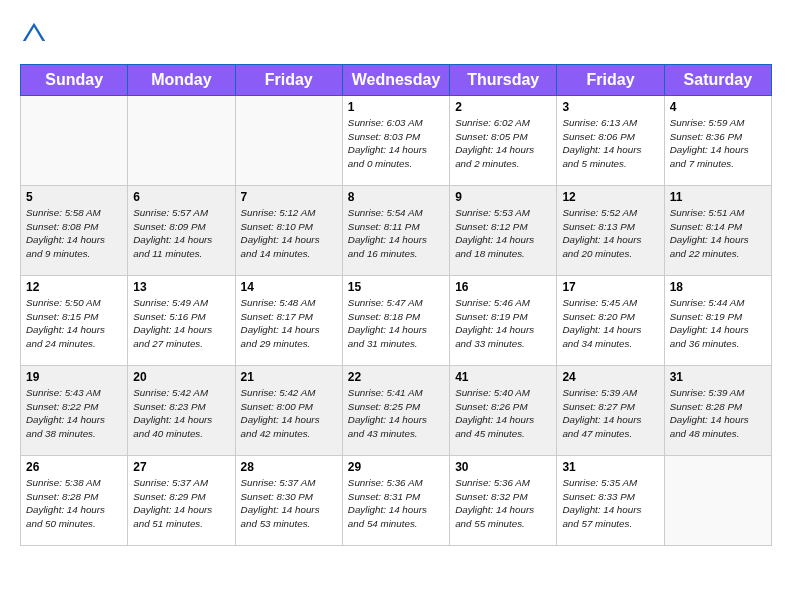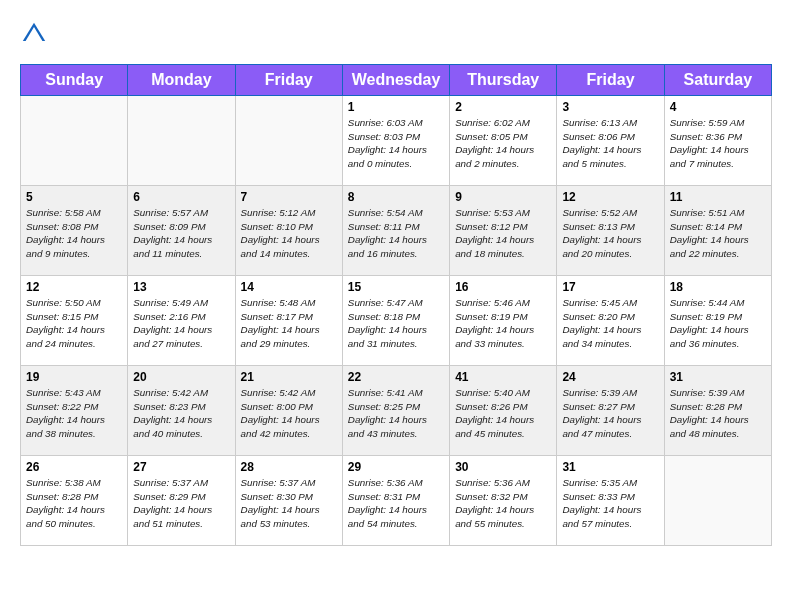--- a/index.html
+++ b/index.html
@@ -168,21 +168,21 @@
           <div class="day-info"><span>Sunrise: 5:51 AM</span><br><span>Sunset: 8:14 PM</span><br><span>Daylight: 14 hours</span><br><span>and 22 minutes.</span></div>
         </td>
       </tr>
       <tr>
         <td>
           <div class="day-number">12</div>
           <div class="day-info"><span>Sunrise: 5:50 AM</span><br><span>Sunset: 8:15 PM</span><br><span>Daylight: 14 hours</span><br><span>and 24 minutes.</span></div>
         </td>
         <td>
           <div class="day-number">13</div>
-          <div class="day-info"><span>Sunrise: 5:49 AM</span><br><span>Sunset: 2:16 PM</span><br><span>Daylight: 14 hours</span><br><span>and 27 minutes.</span></div>
+          <div class="day-info"><span>Sunrise: 5:49 AM</span><br><span>Sunset: 5:16 PM</span><br><span>Daylight: 14 hours</span><br><span>and 27 minutes.</span></div>
         </td>
         <td>
           <div class="day-number">14</div>
           <div class="day-info"><span>Sunrise: 5:48 AM</span><br><span>Sunset: 8:17 PM</span><br><span>Daylight: 14 hours</span><br><span>and 29 minutes.</span></div>
         </td>
         <td>
           <div class="day-number">15</div>
           <div class="day-info"><span>Sunrise: 5:47 AM</span><br><span>Sunset: 8:18 PM</span><br><span>Daylight: 14 hours</span><br><span>and 31 minutes.</span></div>
         </td>
         <td>

